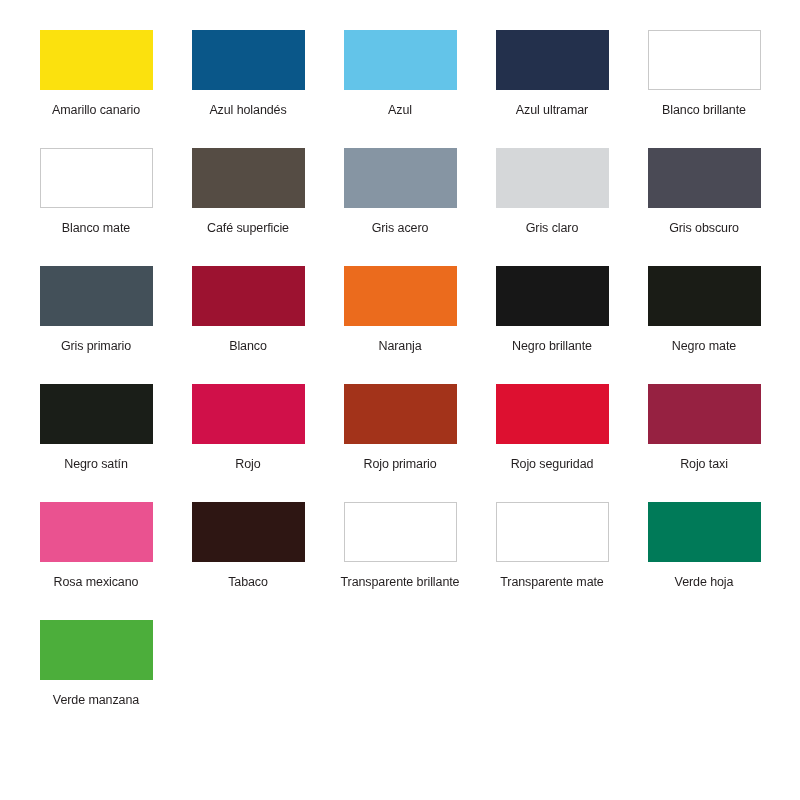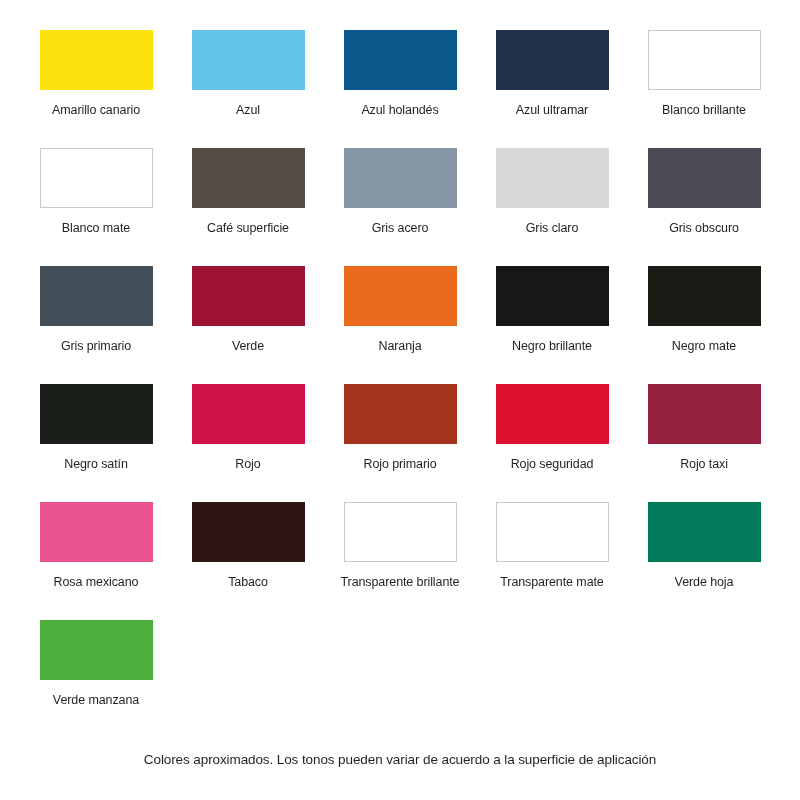--- a/index.html
+++ b/index.html
@@ -66,26 +66,26 @@
 </head>
 <body>
 
 <div id="palette-sheet">
   <div class="swatch-grid">
       <div class="swatch-cell">
         <div class="swatch-chip" style="background-color: rgb(251, 225, 14);"></div>
         <div class="swatch-label">Amarillo canario</div>
       </div>
       <div class="swatch-cell">
+        <div class="swatch-chip" style="background-color: rgb(10, 87, 137);"></div>
+        <div class="swatch-label">Azul holandés</div>
+      </div>
+      <div class="swatch-cell">
         <div class="swatch-chip" style="background-color: rgb(99, 196, 233);"></div>
         <div class="swatch-label">Azul</div>
-      </div>
-      <div class="swatch-cell">
-        <div class="swatch-chip" style="background-color: rgb(10, 87, 137);"></div>
-        <div class="swatch-label">Azul holandés</div>
       </div>
       <div class="swatch-cell">
         <div class="swatch-chip" style="background-color: rgb(35, 48, 76);"></div>
         <div class="swatch-label">Azul ultramar</div>
       </div>
       <div class="swatch-cell">
         <div class="swatch-chip bordered" style="background-color: rgb(255, 255, 255); border-color: rgb(201, 201, 201);"></div>
         <div class="swatch-label">Blanco brillante</div>
       </div>
       <div class="swatch-cell">
@@ -107,21 +107,21 @@
       <div class="swatch-cell">
         <div class="swatch-chip" style="background-color: rgb(74, 74, 85);"></div>
         <div class="swatch-label">Gris obscuro</div>
       </div>
       <div class="swatch-cell">
         <div class="swatch-chip" style="background-color: rgb(67, 80, 89);"></div>
         <div class="swatch-label">Gris primario</div>
       </div>
       <div class="swatch-cell">
         <div class="swatch-chip" style="background-color: rgb(156, 18, 48);"></div>
-        <div class="swatch-label">Verde</div>
+        <div class="swatch-label">Blanco</div>
       </div>
       <div class="swatch-cell">
         <div class="swatch-chip" style="background-color: rgb(235, 107, 29);"></div>
         <div class="swatch-label">Naranja</div>
       </div>
       <div class="swatch-cell">
         <div class="swatch-chip" style="background-color: rgb(23, 23, 23);"></div>
         <div class="swatch-label">Negro brillante</div>
       </div>
       <div class="swatch-cell">
@@ -166,14 +166,13 @@
       </div>
       <div class="swatch-cell">
         <div class="swatch-chip" style="background-color: rgb(0, 122, 88);"></div>
         <div class="swatch-label">Verde hoja</div>
       </div>
       <div class="swatch-cell">
         <div class="swatch-chip" style="background-color: rgb(76, 174, 59);"></div>
         <div class="swatch-label">Verde manzana</div>
       </div>
     </div>
-  <div class="sheet-footnote">Colores aproximados. Los tonos pueden variar de acuerdo a la superficie de aplicación</div>
 </div>
 
 </body></html>

